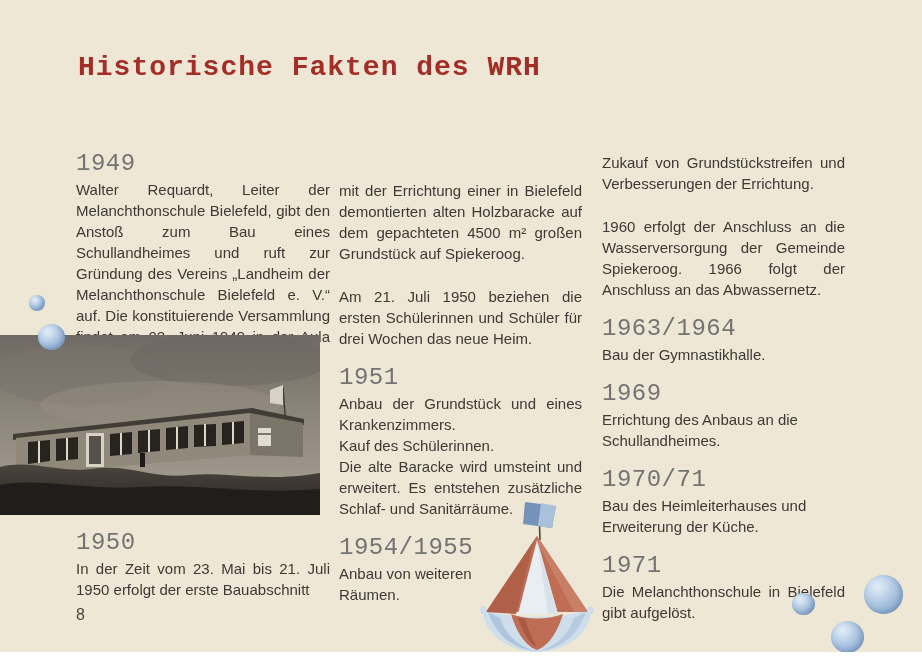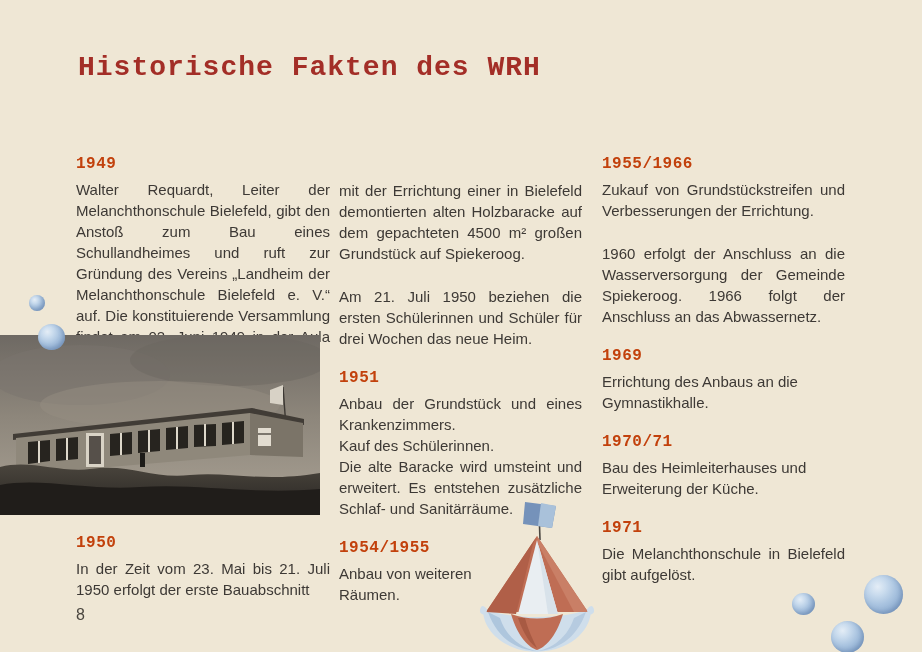--- a/index.html
+++ b/index.html
@@ -18,22 +18,22 @@
     font-family:"Liberation Mono","DejaVu Sans Mono",monospace;
     font-weight:bold; font-size:28px; letter-spacing:1px;
     color:#a32e27; white-space:nowrap;
   }
   .col { position:absolute; top:152px; }
   .col1 { left:76px;  width:254px; }
   .col2 { left:339px; width:243px; }
   .col3 { left:602px; width:243px; }
   h2.year {
     font-family:"Liberation Mono","DejaVu Sans Mono",monospace;
-    font-weight:bold; font-size:16px; line-height:24px;
-    color:#c2410c; letter-spacing:0.5px;
+    font-weight:normal; font-size:24px; line-height:24px;
+    color:#737373; letter-spacing:0.5px;
     margin-bottom:3px;
   }
   .gap-top { margin-top:17px; }
   p.body {
     font-size:15px; line-height:21px;
     text-align:justify; text-justify:inter-word;
     color:#3d3935;
   }
   p.body.left { text-align:left; }
   p.para-gap { margin-top:22px; }
@@ -159,27 +159,30 @@
       <p class="body">Die alte Baracke wird umsteint und erweitert. Es entstehen zusätzliche Schlaf- und Sanitärräume.</p>
     </section>
     <section>
       <h2 class="year gap-top">1954/1955</h2>
       <p class="body left" style="width:165px;">Anbau von weiteren Räumen.</p>
     </section>
   </div>
 
   <div class="col col3">
     <section>
-      <h2 class="year">1955/1966</h2>
       <p class="body">Zukauf von Grundstückstreifen und Verbesserungen der Errichtung.</p>
       <p class="body para-gap">1960 erfolgt der Anschluss an die Wasserversorgung der Gemeinde Spiekeroog. 1966 folgt der Anschluss an das Abwassernetz.</p>
     </section>
     <section>
+      <h2 class="year gap-top">1963/1964</h2>
+      <p class="body left">Bau der Gymnastikhalle.</p>
+    </section>
+    <section>
       <h2 class="year gap-top">1969</h2>
-      <p class="body left" style="width:212px;">Errichtung des Anbaus an die Gymnastikhalle.</p>
+      <p class="body left" style="width:212px;">Errichtung des Anbaus an die Schullandheimes.</p>
     </section>
     <section>
       <h2 class="year gap-top">1970/71</h2>
       <p class="body left" style="width:226px;">Bau des Heimleiterhauses und Erweiterung der Küche.</p>
     </section>
     <section>
       <h2 class="year gap-top">1971</h2>
       <p class="body">Die Melanchthonschule in Bielefeld gibt aufgelöst.</p>
     </section>
   </div>

